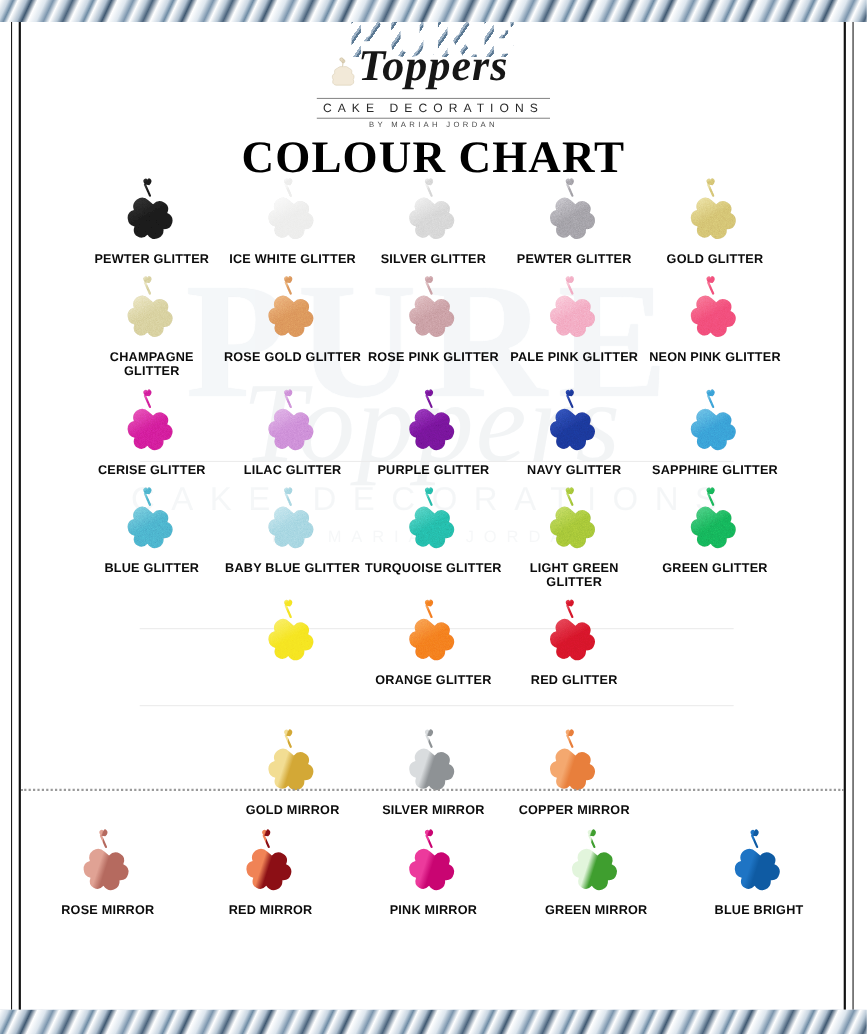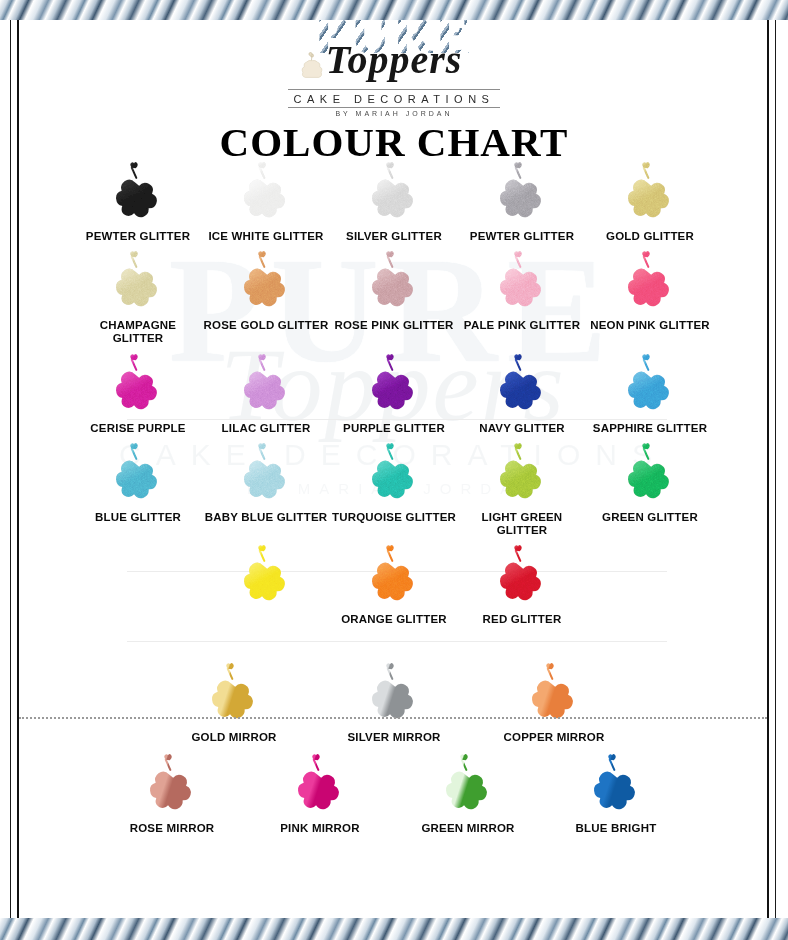--- a/index.html
+++ b/index.html
@@ -462,21 +462,21 @@
          <feBlend in2="SourceGraphic" mode="overlay"></feBlend>
                 </filter>
               </defs>
     <g filter="url(#fg10)">
       <path d="M52 30 L44 12" stroke="url(#lg10)" stroke-width="3.6" fill="none" stroke-linecap="round"></path>
       <path d="M44 12 q-5 -6 -1 -9 q3 -2 5 1 q2 -4 5 -1 q4 4 -2 10 Z" fill="url(#lg10)"></path>
       <path d="M50 38 q-9 -9 -19 -2 q-9 7 -5 17 q-11 3 -10 14 q1 11 11 13 q-4 11 5 16 q9 5 16 -3 q7 10 17 6 q10 -4 9 -15 q11 1 14 -10 q3 -11 -8 -16 q5 -11 -5 -17 q-10 -6 -18 3 Z" fill="url(#lg10)"></path>
     </g>
   </svg>
           </div>
-          <div class="swatch-label">CERISE PURPLE</div>
+          <div class="swatch-label">CERISE GLITTER</div>
         </div>
         <div class="cell">
           <div class="cake-wrap">
   <svg viewBox="0 0 110 112" width="62" height="63">
     <defs>
                 <linearGradient id="lg11" x1="0" y1="0" x2="0.6" y2="1">
          <stop offset="0%" stop-color="#e4bcea"></stop>
          <stop offset="55%" stop-color="#cf92d9"></stop>
          <stop offset="100%" stop-color="#cf92d9"></stop>
        </linearGradient>
@@ -806,21 +806,21 @@
       <path d="M44 12 q-5 -6 -1 -9 q3 -2 5 1 q2 -4 5 -1 q4 4 -2 10 Z" fill="url(#lg22)"></path>
       <path d="M50 38 q-9 -9 -19 -2 q-9 7 -5 17 q-11 3 -10 14 q1 11 11 13 q-4 11 5 16 q9 5 16 -3 q7 10 17 6 q10 -4 9 -15 q11 1 14 -10 q3 -11 -8 -16 q5 -11 -5 -17 q-10 -6 -18 3 Z" fill="url(#lg22)"></path>
     </g>
   </svg>
           </div>
           <div class="swatch-label">RED GLITTER</div>
         </div>
       </div>
     </div>
     <div style="margin-top: 34px;">
-      <div class="row" style="margin-bottom: 8px; gap: 32px;">
+      <div class="row" style="margin-bottom: 8px;">
         <div class="cell">
           <div class="cake-wrap">
   <svg viewBox="0 0 110 112" width="62" height="63">
     <defs>
                 <linearGradient id="lg23" x1="0" y1="0" x2="1" y2="0.3">
          <stop offset="0%" stop-color="#f2dd93"></stop>
          <stop offset="42%" stop-color="#f2dd93"></stop>
          <stop offset="58%" stop-color="#d3a836"></stop>
          <stop offset="100%" stop-color="#d3a836"></stop>
        </linearGradient>
@@ -893,20 +893,40 @@
       <path d="M50 38 q-9 -9 -19 -2 q-9 7 -5 17 q-11 3 -10 14 q1 11 11 13 q-4 11 5 16 q9 5 16 -3 q7 10 17 6 q10 -4 9 -15 q11 1 14 -10 q3 -11 -8 -16 q5 -11 -5 -17 q-10 -6 -18 3 Z" fill="url(#lg26)"></path>
     </g>
   </svg>
           </div>
           <div class="swatch-label">ROSE MIRROR</div>
         </div>
         <div class="cell">
           <div class="cake-wrap">
   <svg viewBox="0 0 110 112" width="62" height="63">
     <defs>
+                <linearGradient id="lg27" x1="0" y1="0" x2="1" y2="0.3">
+         <stop offset="0%" stop-color="#f08356"></stop>
+         <stop offset="42%" stop-color="#f08356"></stop>
+         <stop offset="58%" stop-color="#8c0f15"></stop>
+         <stop offset="100%" stop-color="#8c0f15"></stop>
+       </linearGradient>
+              </defs>
+    <g>
+      <path d="M52 30 L44 12" stroke="url(#lg27)" stroke-width="3.6" fill="none" stroke-linecap="round"></path>
+      <path d="M44 12 q-5 -6 -1 -9 q3 -2 5 1 q2 -4 5 -1 q4 4 -2 10 Z" fill="url(#lg27)"></path>
+      <path d="M50 38 q-9 -9 -19 -2 q-9 7 -5 17 q-11 3 -10 14 q1 11 11 13 q-4 11 5 16 q9 5 16 -3 q7 10 17 6 q10 -4 9 -15 q11 1 14 -10 q3 -11 -8 -16 q5 -11 -5 -17 q-10 -6 -18 3 Z" fill="url(#lg27)"></path>
+    </g>
+  </svg>
+          </div>
+          <div class="swatch-label">RED MIRROR</div>
+        </div>
+        <div class="cell">
+          <div class="cake-wrap">
+  <svg viewBox="0 0 110 112" width="62" height="63">
+    <defs>
                 <linearGradient id="lg28" x1="0" y1="0" x2="1" y2="0.3">
          <stop offset="0%" stop-color="#ec3a9c"></stop>
          <stop offset="42%" stop-color="#ec3a9c"></stop>
          <stop offset="58%" stop-color="#c90572"></stop>
          <stop offset="100%" stop-color="#c90572"></stop>
        </linearGradient>
               </defs>
     <g>
       <path d="M52 30 L44 12" stroke="url(#lg28)" stroke-width="3.6" fill="none" stroke-linecap="round"></path>
       <path d="M44 12 q-5 -6 -1 -9 q3 -2 5 1 q2 -4 5 -1 q4 4 -2 10 Z" fill="url(#lg28)"></path>

